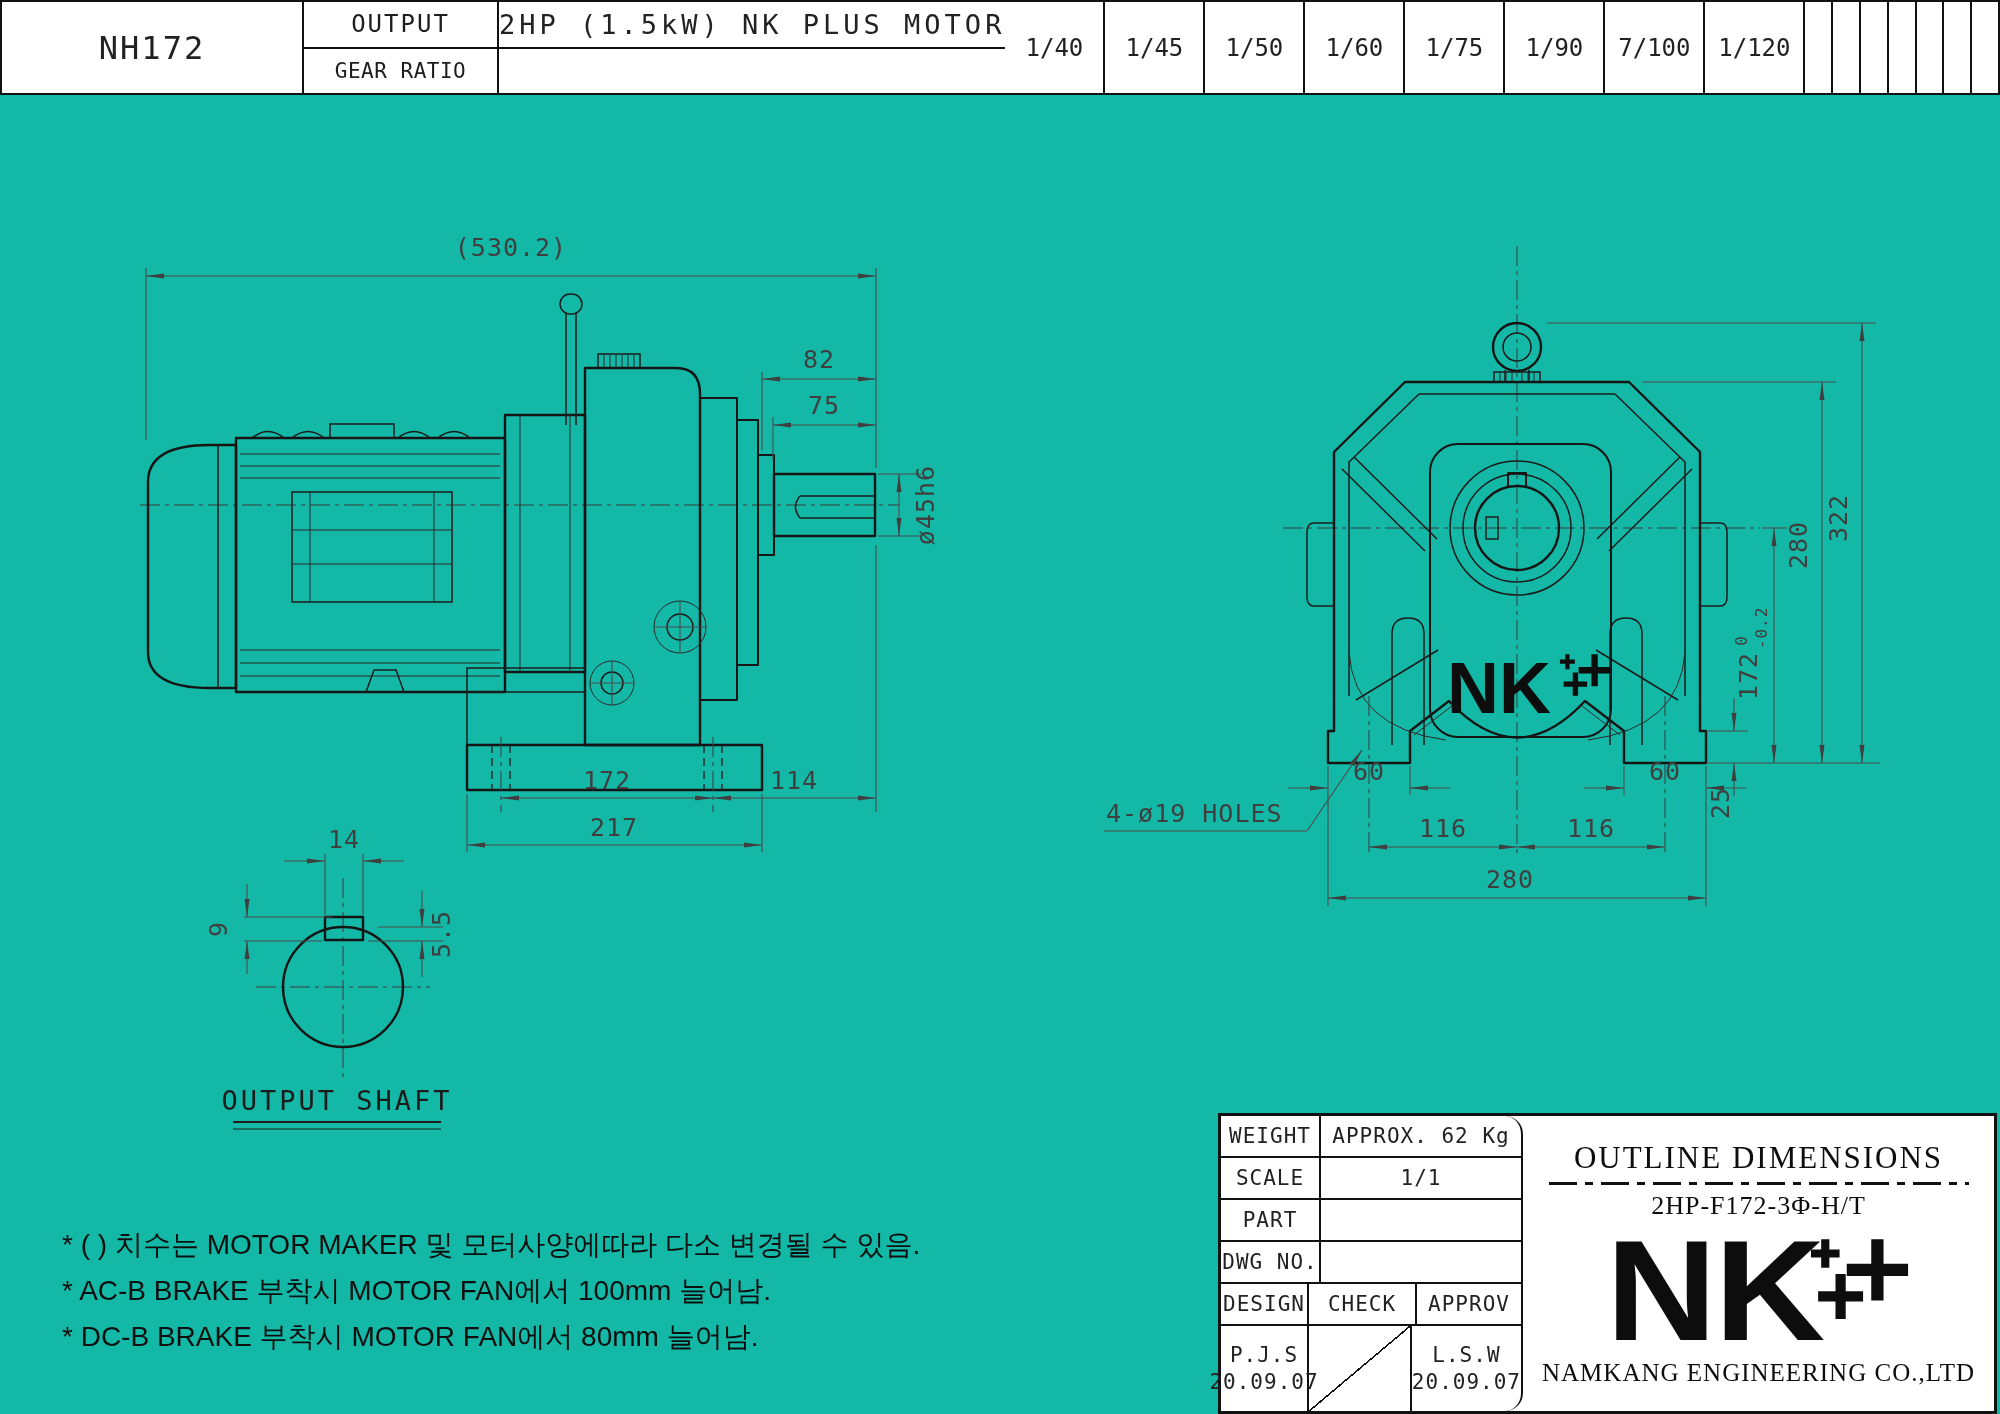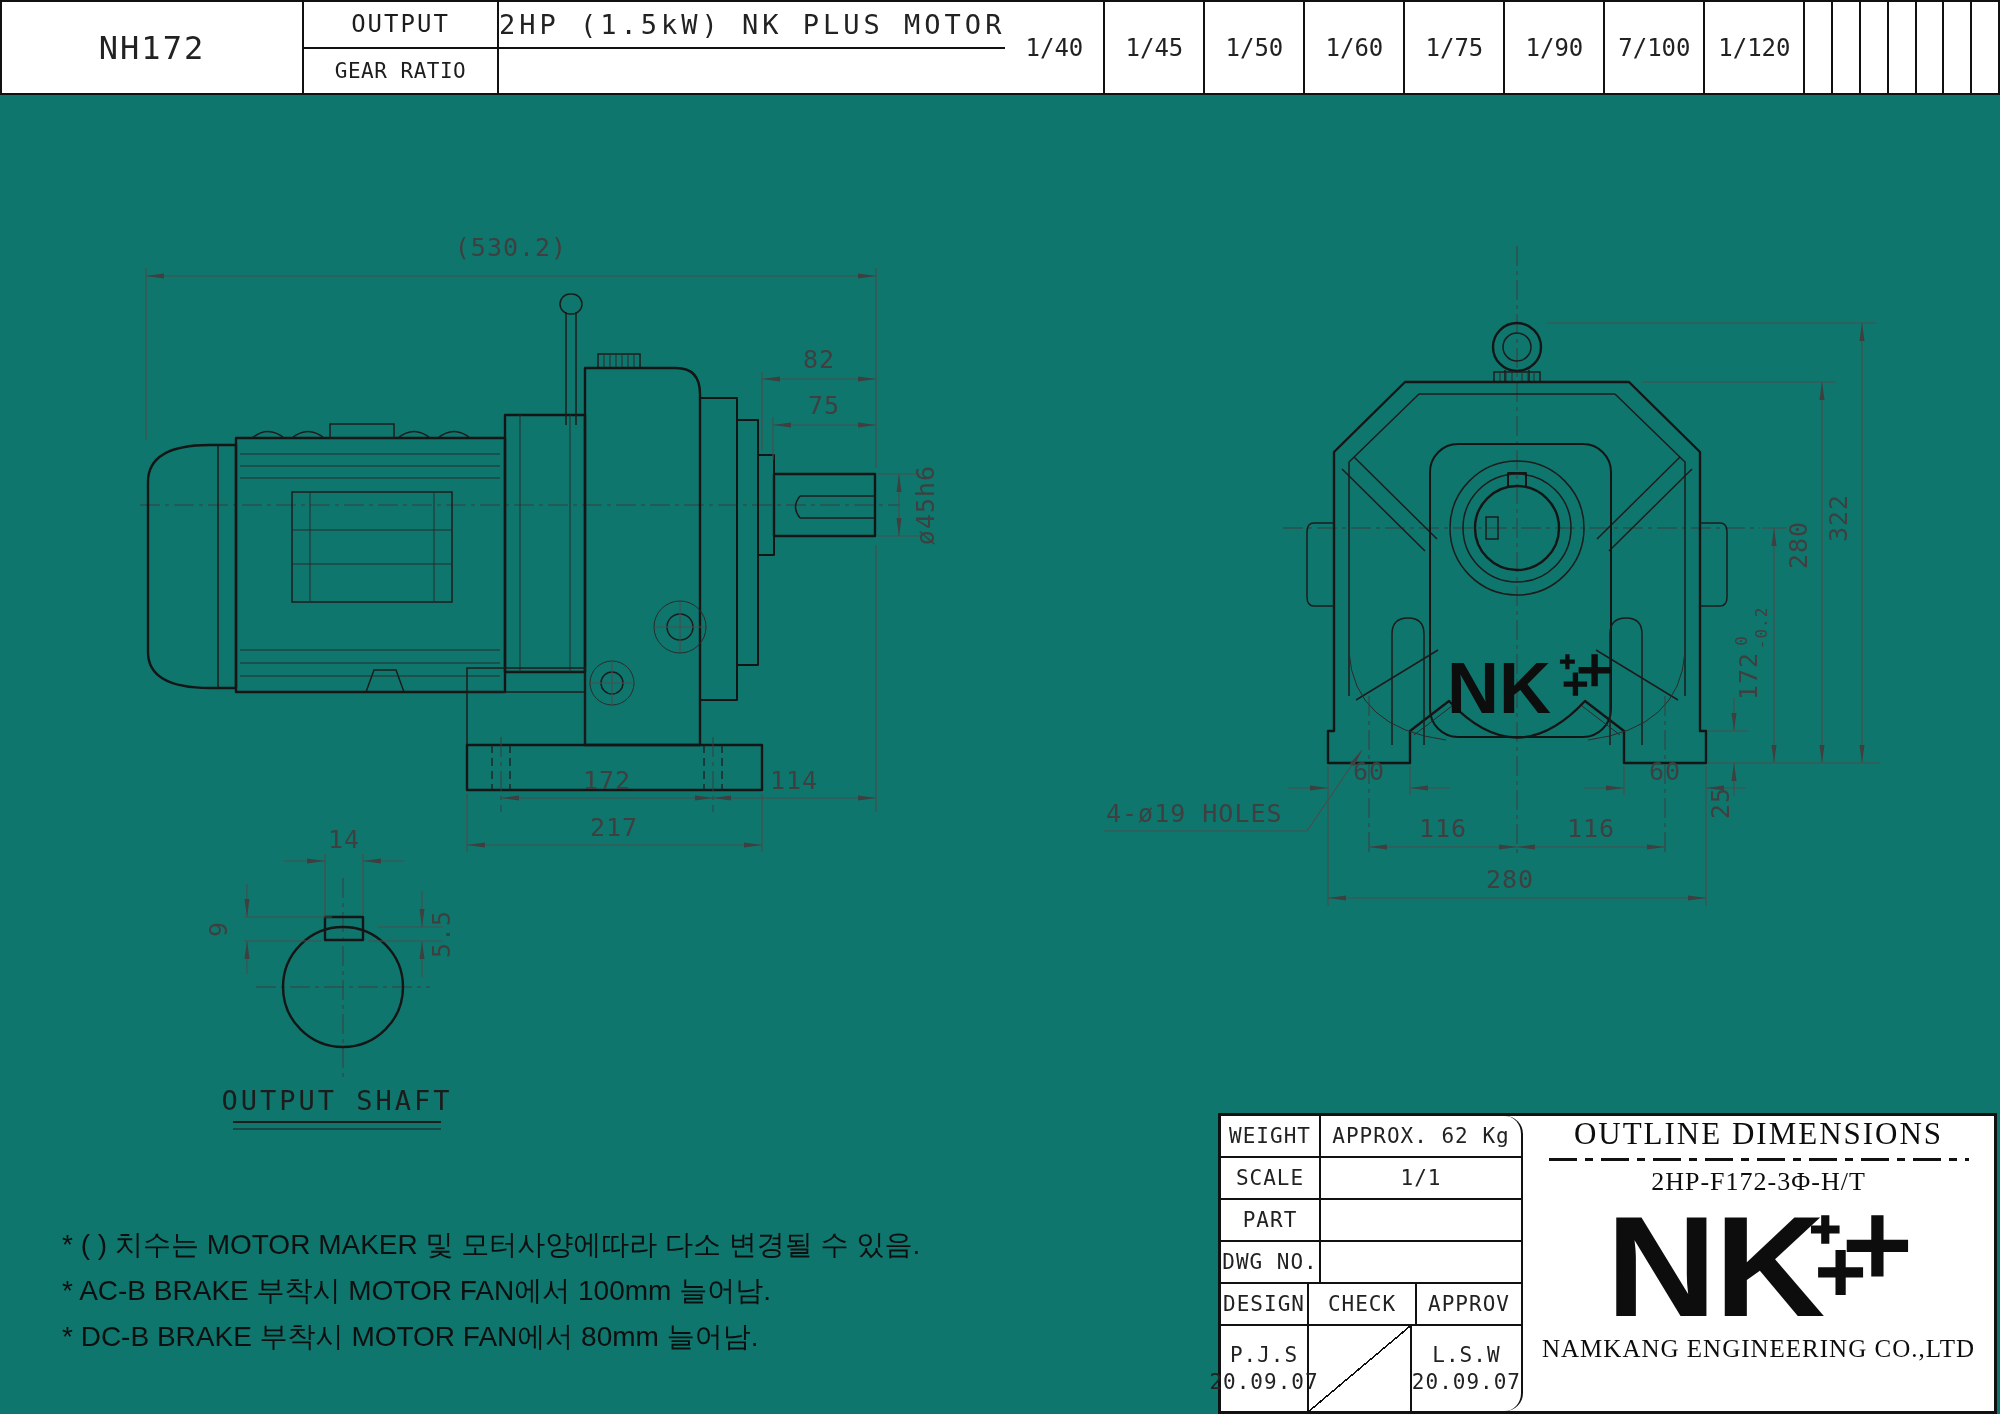--- a/index.html
+++ b/index.html
@@ -1,17 +1,17 @@
 <!DOCTYPE html>
 <html><head>
 <meta charset="utf-8">
 <style>
   html,body{margin:0;padding:0;background:#e8e8e8;}
   *{box-sizing:border-box;}
-  .sheet{position:relative;width:2000px;height:1414px;background:#0f766e;overflow:hidden;
+  .sheet{position:relative;width:2000px;height:1414px;background:#14b8a6;overflow:hidden;
          font-family:"DejaVu Sans Mono",monospace;color:#1d1d1d;}
   
   .hdr{position:absolute;left:0;top:0;width:2000px;height:95px;border:2.5px solid #111;
        display:flex;background:#fff;}
   .hdr .cell{display:flex;align-items:center;justify-content:center;}
   .hdr-model{width:302px;border-right:2.5px solid #111;font-size:32px;letter-spacing:2px;color:#222;}
   .hdr-col2{width:195px;border-right:2.5px solid #111;display:flex;flex-direction:column;}
   .hdr-col2 .cell{flex:1;}
   .hdr-col2 .cell:first-child{border-bottom:2.5px solid #111;font-size:24px;letter-spacing:2px;}
   .hdr-col2 .cell:last-child{font-size:21px;letter-spacing:0.5px;}
@@ -47,21 +47,21 @@
   .tb-row:last-child{border-bottom:none;flex:1;height:auto;}
   .tb-c{display:flex;align-items:center;justify-content:center;border-right:2px solid #111;letter-spacing:1px;}
   .tb-c:last-child{border-right:none;}
   .tb-l{width:100px;}
   .tb-v{flex:1;}
   .tb-3a{width:88px;}.tb-3b{width:108px;}.tb-3c{flex:1;}
   .tb-sign{flex-direction:column;line-height:27px;font-size:21px;}
   .tb-diag{background:linear-gradient(to bottom right,transparent 49.5%,#111 49.5%,#111 50.7%,transparent 50.7%);}
   .tb-right{flex:1;display:flex;flex-direction:column;align-items:center;
             font-family:"Liberation Serif","DejaVu Serif",serif;color:#0d0d0d;}
-  .tb-doc-title{font-size:31px;letter-spacing:2px;}
+  .tb-doc-title{margin-top:24px;font-size:31px;letter-spacing:2px;}
   .tb-rule{margin-top:6px;width:420px;height:3px;
            background:repeating-linear-gradient(90deg,#111 0 28px,transparent 28px 36px,#111 36px 44px,transparent 44px 52px);}
   .tb-doc-sub{margin-top:6px;font-size:26px;letter-spacing:1px;}
   .tb-logo{margin-top:10px;display:flex;align-items:flex-start;}
   .tb-logo .nk-big{font-family:"Liberation Sans","DejaVu Sans",sans-serif;font-weight:800;
                    font-size:142px;line-height:120px;letter-spacing:-2px;transform:scaleX(1.08);transform-origin:left;}
   .tb-company{margin-top:8px;font-size:25px;letter-spacing:1px;}
 </style>
 </head>
 <body>

